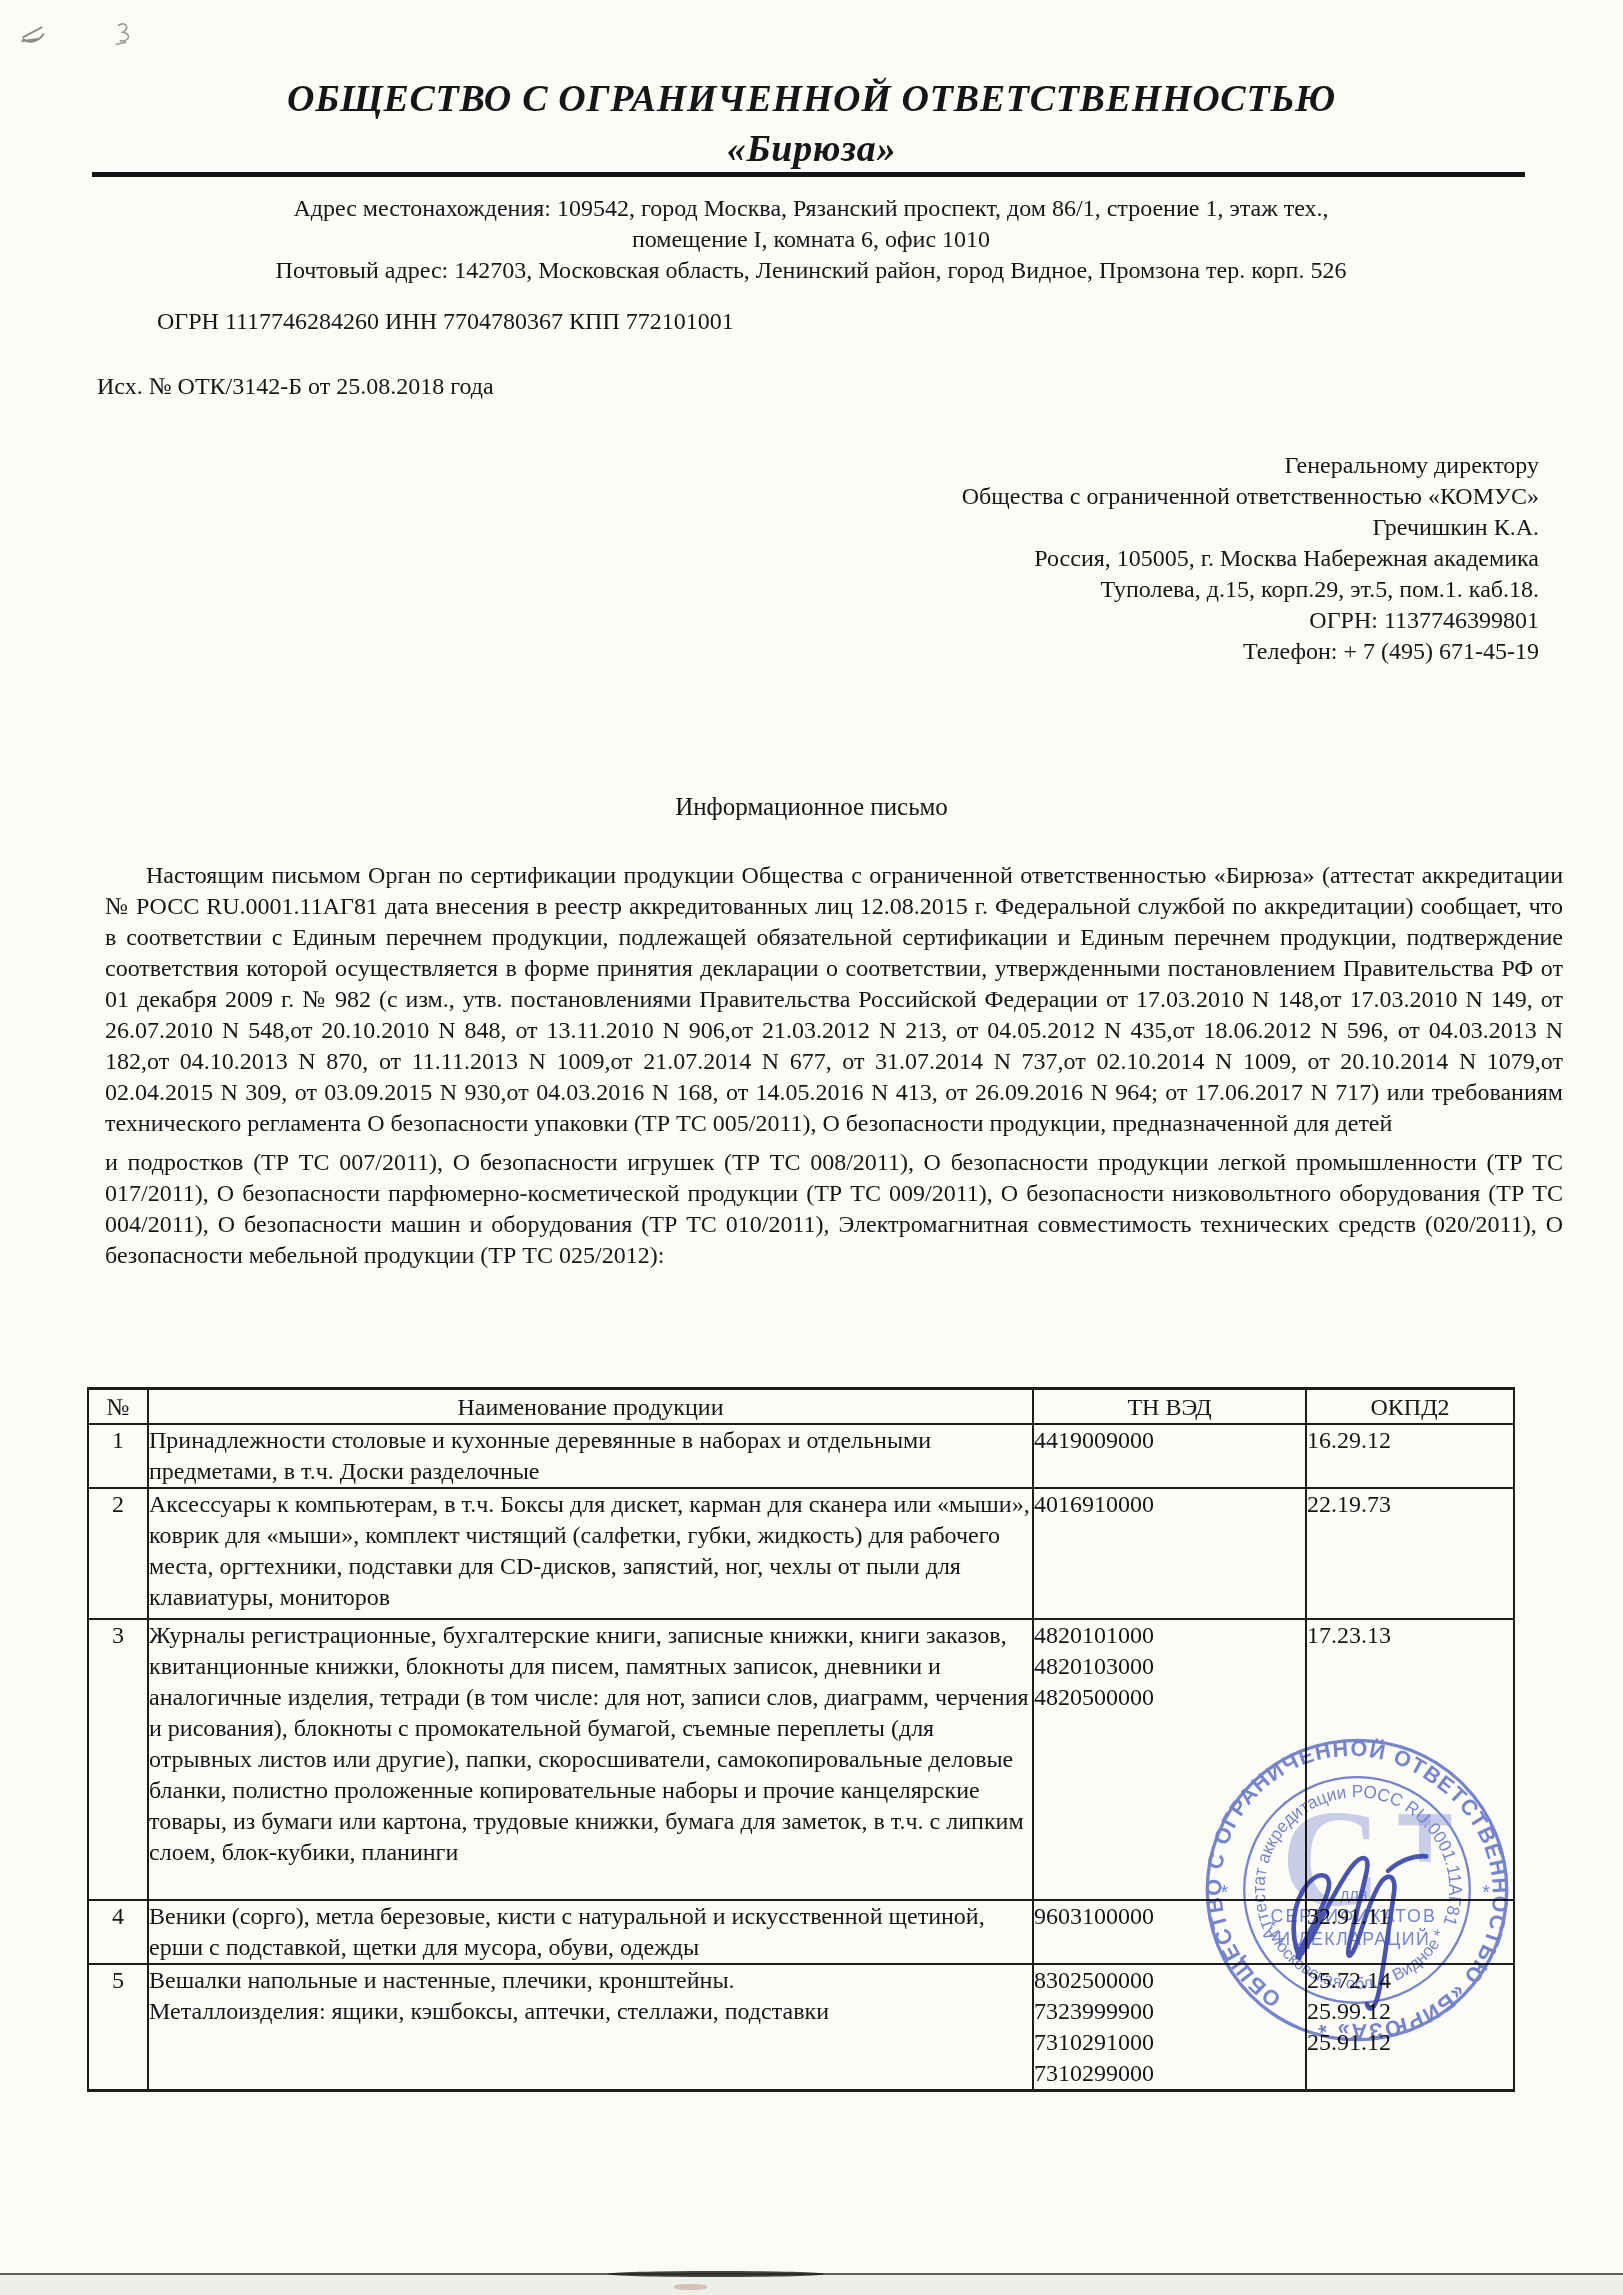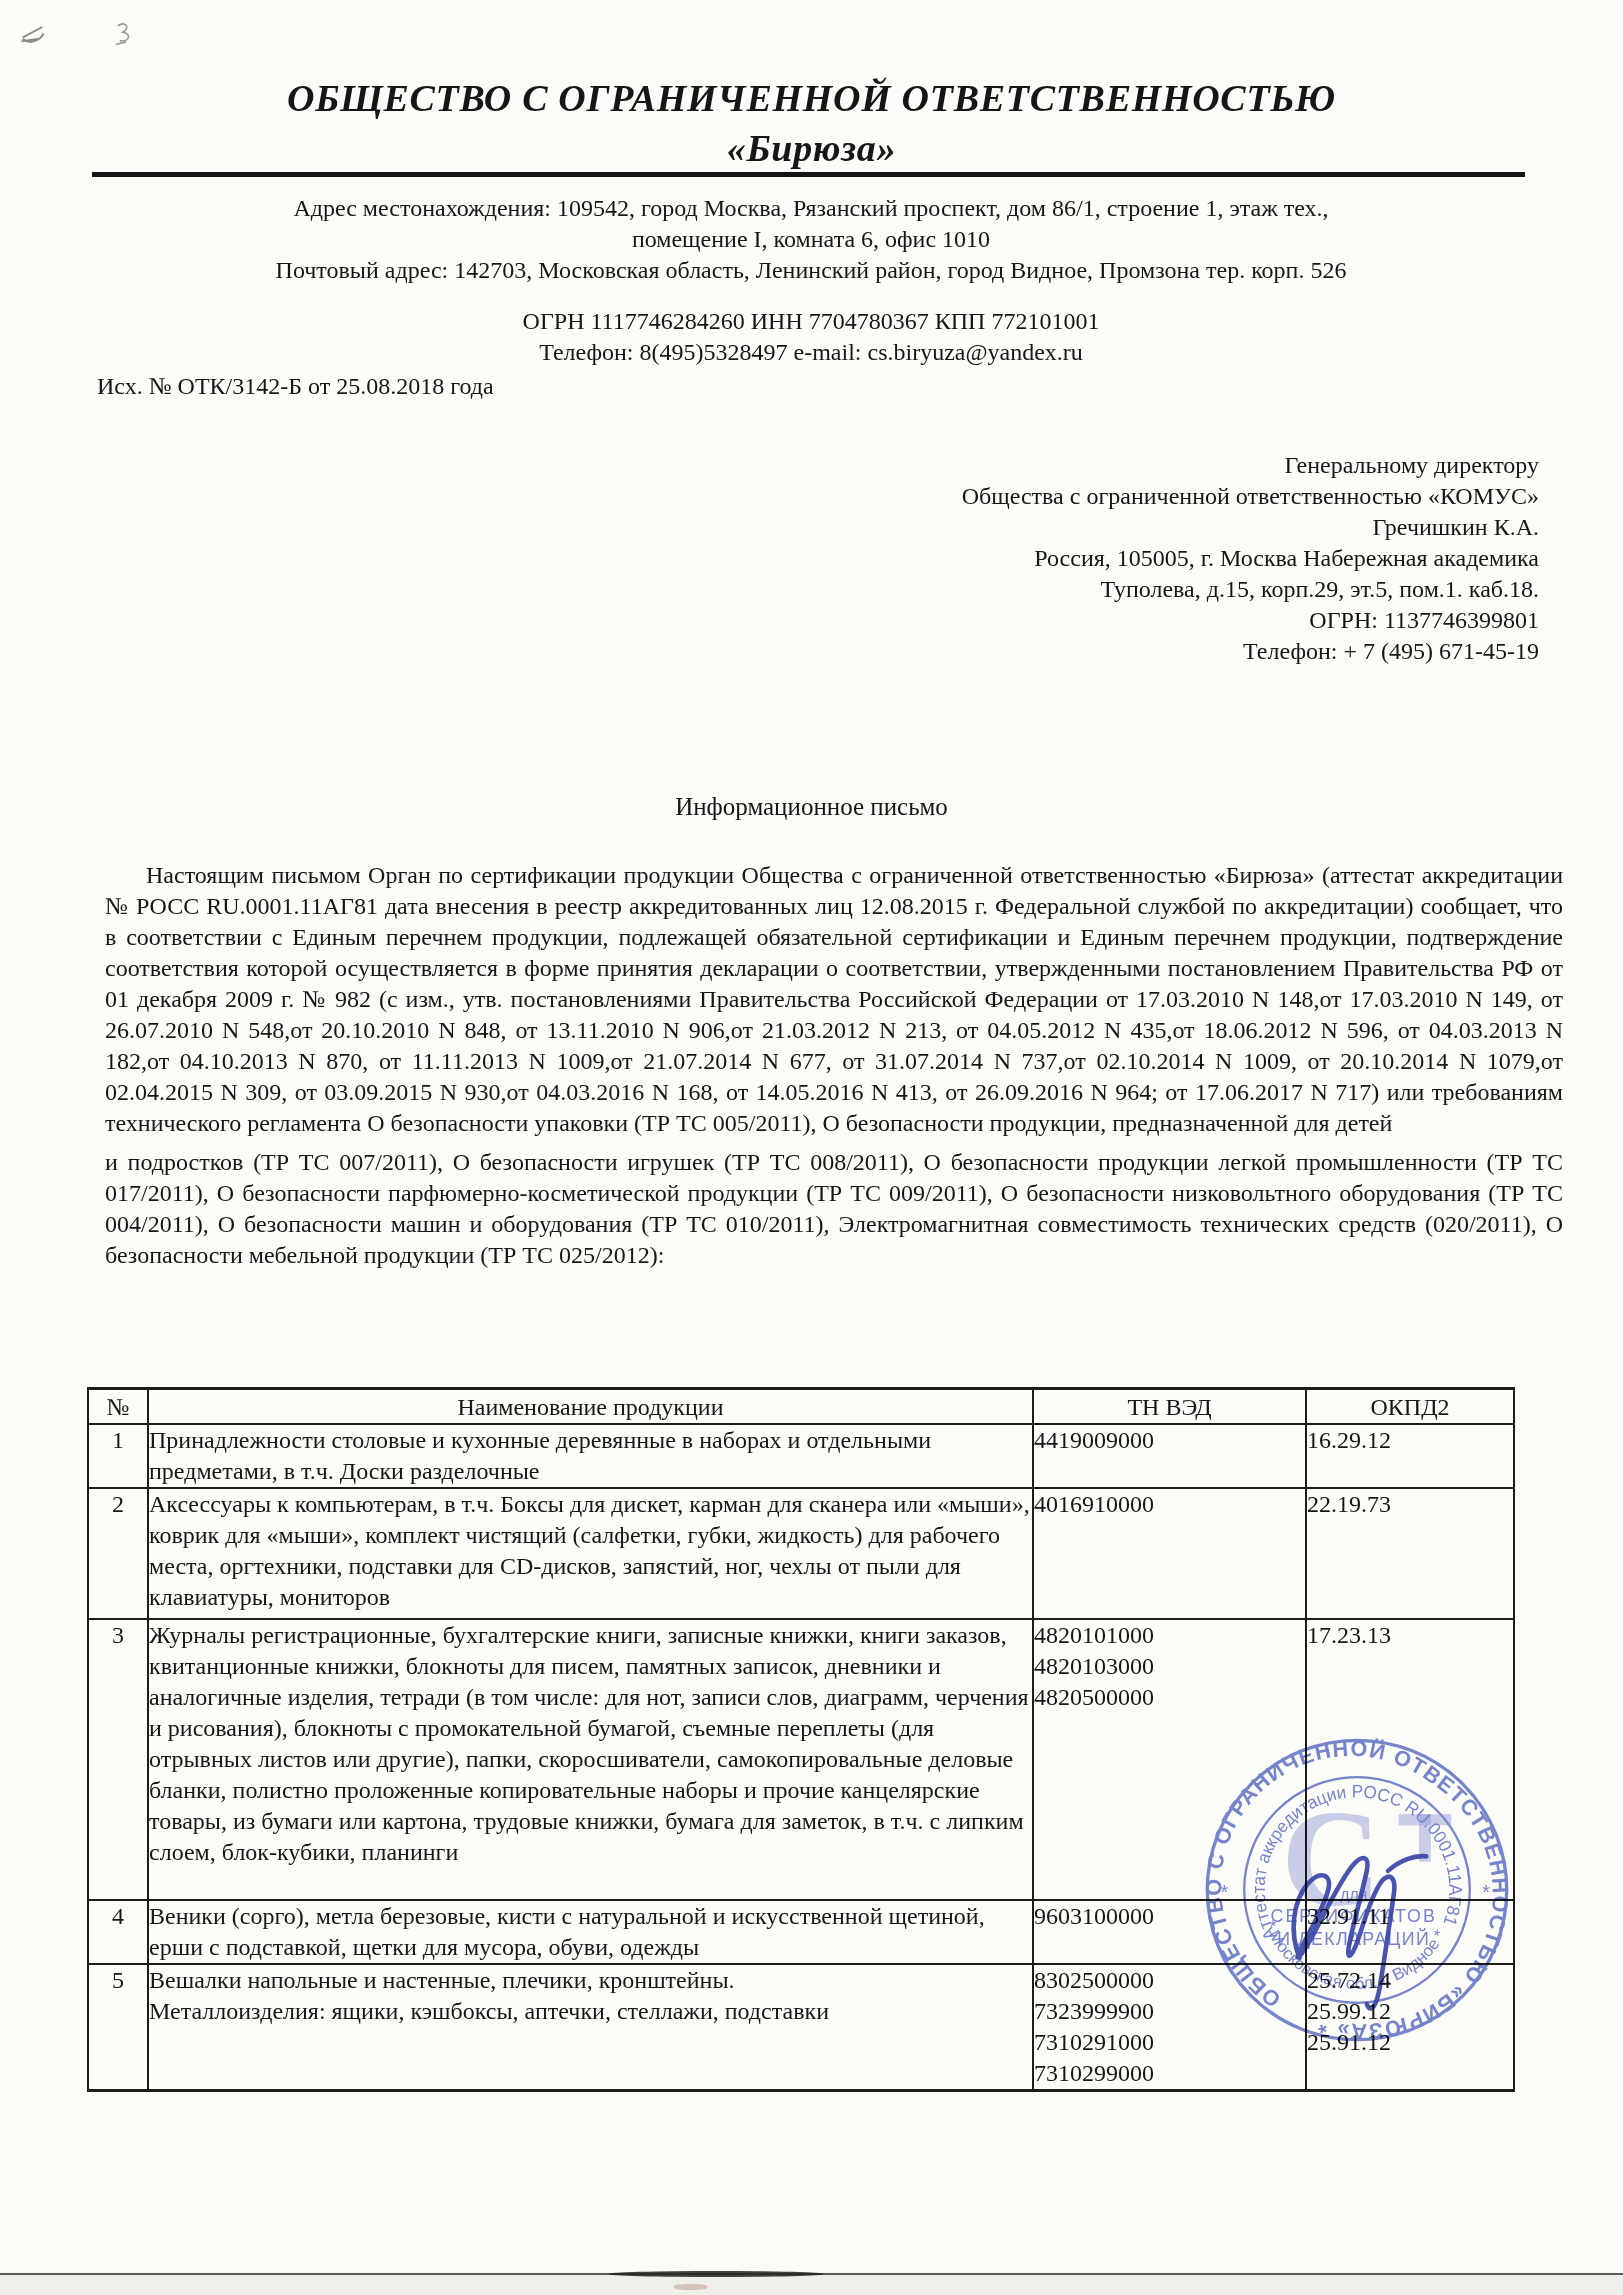--- a/index.html
+++ b/index.html
@@ -9,21 +9,21 @@
     font-family:"Liberation Serif","DejaVu Serif",serif;
     color:#161616;
   }
   .abs{position:absolute;}
   
   .org-header{top:73px;left:0;width:1623px;text-align:center;
     font-weight:bold;font-style:italic;font-size:38px;line-height:50px;letter-spacing:0.7px;}
   .header-rule{top:172px;left:92px;width:1433px;height:5.2px;background:#151515;}
   .address-block{top:181px;left:157px;width:1308px;text-align:center;
     font-size:24px;line-height:31px;white-space:pre-line;margin-top:12px;}
-  .ogrn-block{top:306px;left:157px;width:1308px;text-align:center;
+  .ogrn-block{top:306px;left:157px;width:1308px;
     font-size:24px;line-height:31px;}
   .ref-line{top:371px;left:97px;font-size:24px;line-height:31px;}
   .recipient-block{top:450px;right:84px;text-align:right;
     font-size:24px;line-height:31px;white-space:pre-line;}
   .letter-title{top:793px;left:0;width:1623px;text-align:center;font-size:25px;}
   
   .body-text{top:852px;left:97px;width:1474px;font-size:24px;line-height:31px;
     text-align:justify;}
   .body-text p{margin:8px;}
   .body-text p.indent{text-indent:41px;}
@@ -66,21 +66,20 @@
   <div>«Бирюза»</div>
 </div>
 <div class="abs header-rule"></div>
 
 <div class="abs address-block">Адрес местонахождения: 109542, город Москва, Рязанский проспект, дом 86/1, строение 1, этаж тех.,
 помещение I, комната 6, офис 1010
 Почтовый адрес: 142703, Московская область, Ленинский район, город Видное, Промзона тер. корп. 526</div>
 
 <div class="abs ogrn-block">
   <div>ОГРН 1117746284260 ИНН 7704780367 КПП 772101001</div>
-  <div>Телефон: 8(495)5328497 e-mail: cs.biryuza@yandex.ru</div>
 </div>
 
 <div class="abs ref-line">Исх. № ОТК/3142-Б от 25.08.2018 года</div>
 
 <div class="abs recipient-block">Генеральному директору
 Общества с ограниченной ответственностью «КОМУС»
 Гречишкин К.А.
 Россия, 105005, г. Москва Набережная академика
 Туполева, д.15, корп.29, эт.5, пом.1. каб.18.
 ОГРН: 1137746399801

